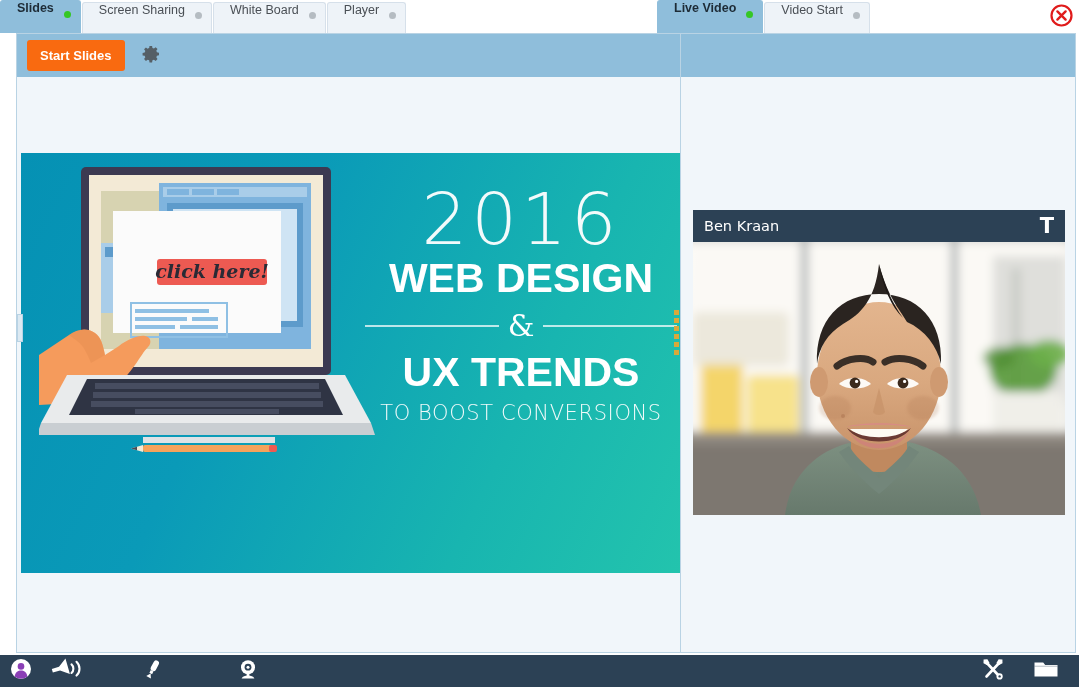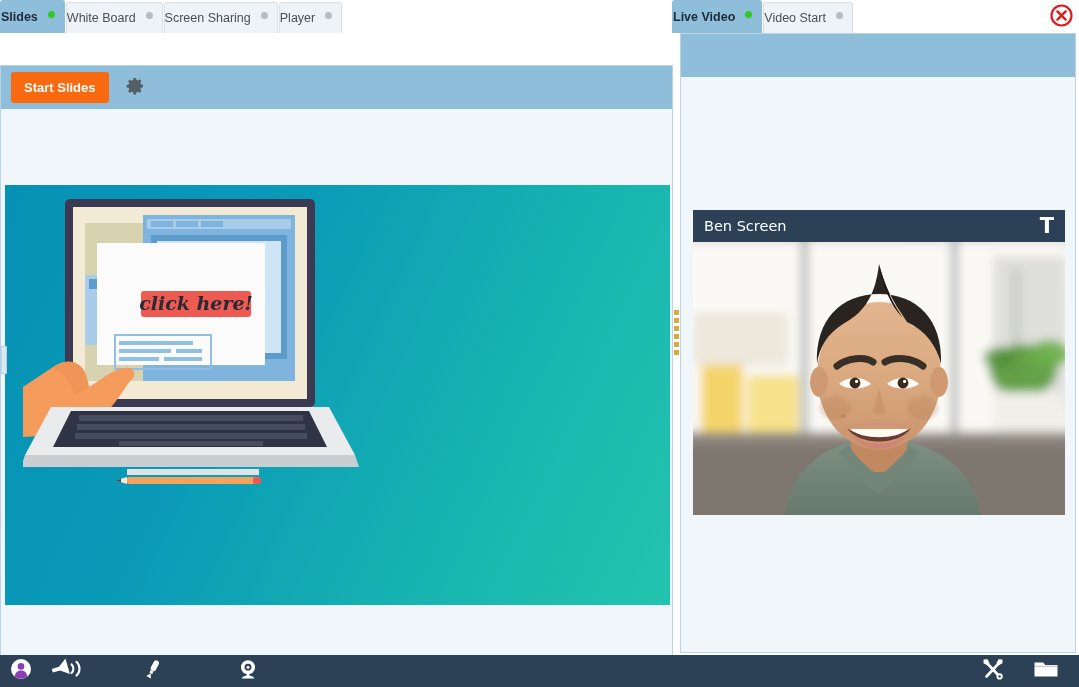--- a/index.html
+++ b/index.html
@@ -18,28 +18,27 @@
 
   
   .tabstrip {
     position: absolute;
     top: 0; height: 33px;
     display: flex;
     align-items: flex-end;
     background: #ffffff;
   }
   #left-tabstrip  { left: 0;   width: 676px; }
-  #right-tabstrip { left: 672px; width: 399px; }
+  #right-tabstrip { left: 657px; width: 399px; }
 
   .tab {
     position: relative;
     height: 31px;
     display: flex;
-    align-items: center;
-    padding: 0 26px 0 0;
+    padding: 0 26px 0 16px;
     font-size: 12.5px;
     color: #4a4f55;
     background: #eef3f8;
     border: 1px solid #d6e0ea;
     border-bottom: none;
     border-radius: 3px 3px 0 0;
     margin-right: 1px;
     white-space: nowrap;
     cursor: pointer;
     margin-top: 27px;
@@ -69,21 +68,21 @@
   }
 
   
   .panel {
     position: absolute;
     top: 33px;
     background: #f1f6fa;
     border: 1px solid #b9d3e4;
     overflow: hidden;
   }
-  #left-panel  { left: 0;   width: 673px; height: 620px; margin-top: 32px; }
+  #left-panel  { left: 16px;   width: 673px; height: 620px; }
   #right-panel { left: 680px; width: 396px; height: 620px; }
 
   .panel-toolbar {
     height: 43px;
     background: #8fbedb;
     display: flex;
     align-items: center;
     padding-left: 10px;
     gap: 16px;
   }
@@ -214,25 +213,25 @@
 <body>
 
 <div id="app">
 
   <div id="left-tabstrip" class="tabstrip">
     <div class="tab active">
       <span>Slides</span>
       <span class="dot"></span>
     </div>
     <div class="tab">
+      <span>Screen Sharing</span>
+      <span class="dot"></span>
+    </div>
+    <div class="tab">
       <span>White Board</span>
-      <span class="dot"></span>
-    </div>
-    <div class="tab">
-      <span>Screen Sharing</span>
       <span class="dot"></span>
     </div>
     <div class="tab">
       <span>Player</span>
       <span class="dot"></span>
     </div>
   </div>
 
   <div id="right-tabstrip" class="tabstrip">
     <div class="tab active">
@@ -319,20 +318,31 @@
           <path d="M104 278 L236 278 L236 284 L104 284 Z" fill="#dfe3e6"></path>
 
           <g>
             <rect x="104" y="286" width="132" height="7" rx="2" fill="#f5a35c"></rect>
             <path d="M104 286 L92 289.5 L104 293 Z" fill="#f3ead6"></path>
             <path d="M98 287.7 L92 289.5 L98 291.3 Z" fill="#4a4a55"></path>
             <rect x="230" y="286" width="8" height="7" rx="2" fill="#ed5a52"></rect>
           </g>
         </svg>
 
+        <div id="slide-text">
+          <div class="yr">2016</div>
+          <div class="l2">WEB DESIGN</div>
+          <div class="amp-row">
+            <span class="rule"></span>
+            <span class="amp">&amp;</span>
+            <span class="rule"></span>
+          </div>
+          <div class="l3">UX TRENDS</div>
+          <div class="l4">TO BOOST CONVERSIONS</div>
+        </div>
       </div>
     </div>
 
     <div id="left-collapse"></div>
   </div>
 
   <div id="splitter">
     <i></i>
     <i></i>
     <i></i>
@@ -341,21 +351,21 @@
     <i></i>
   </div>
 
   <div id="right-panel" class="panel">
     <div class="panel-toolbar"></div>
 
     <div class="panel-body">
       <div id="video-card">
 
         <div id="video-header">
-          <span id="video-name">Ben Screen</span>
+          <span id="video-name">Ben Kraan</span>
           <span id="video-t">T</span>
         </div>
 
         <div id="video-frame">
           <svg width="372" height="273" viewBox="0 0 372 273" preserveAspectRatio="none">
             <defs>
               <linearGradient id="bgWin" x1="0" y1="0" x2="1" y2="1">
                 <stop offset="0%" stop-color="#fdfbf7"></stop>
                 <stop offset="50%" stop-color="#f4f2ee"></stop>
                 <stop offset="100%" stop-color="#e4e6e3"></stop>

